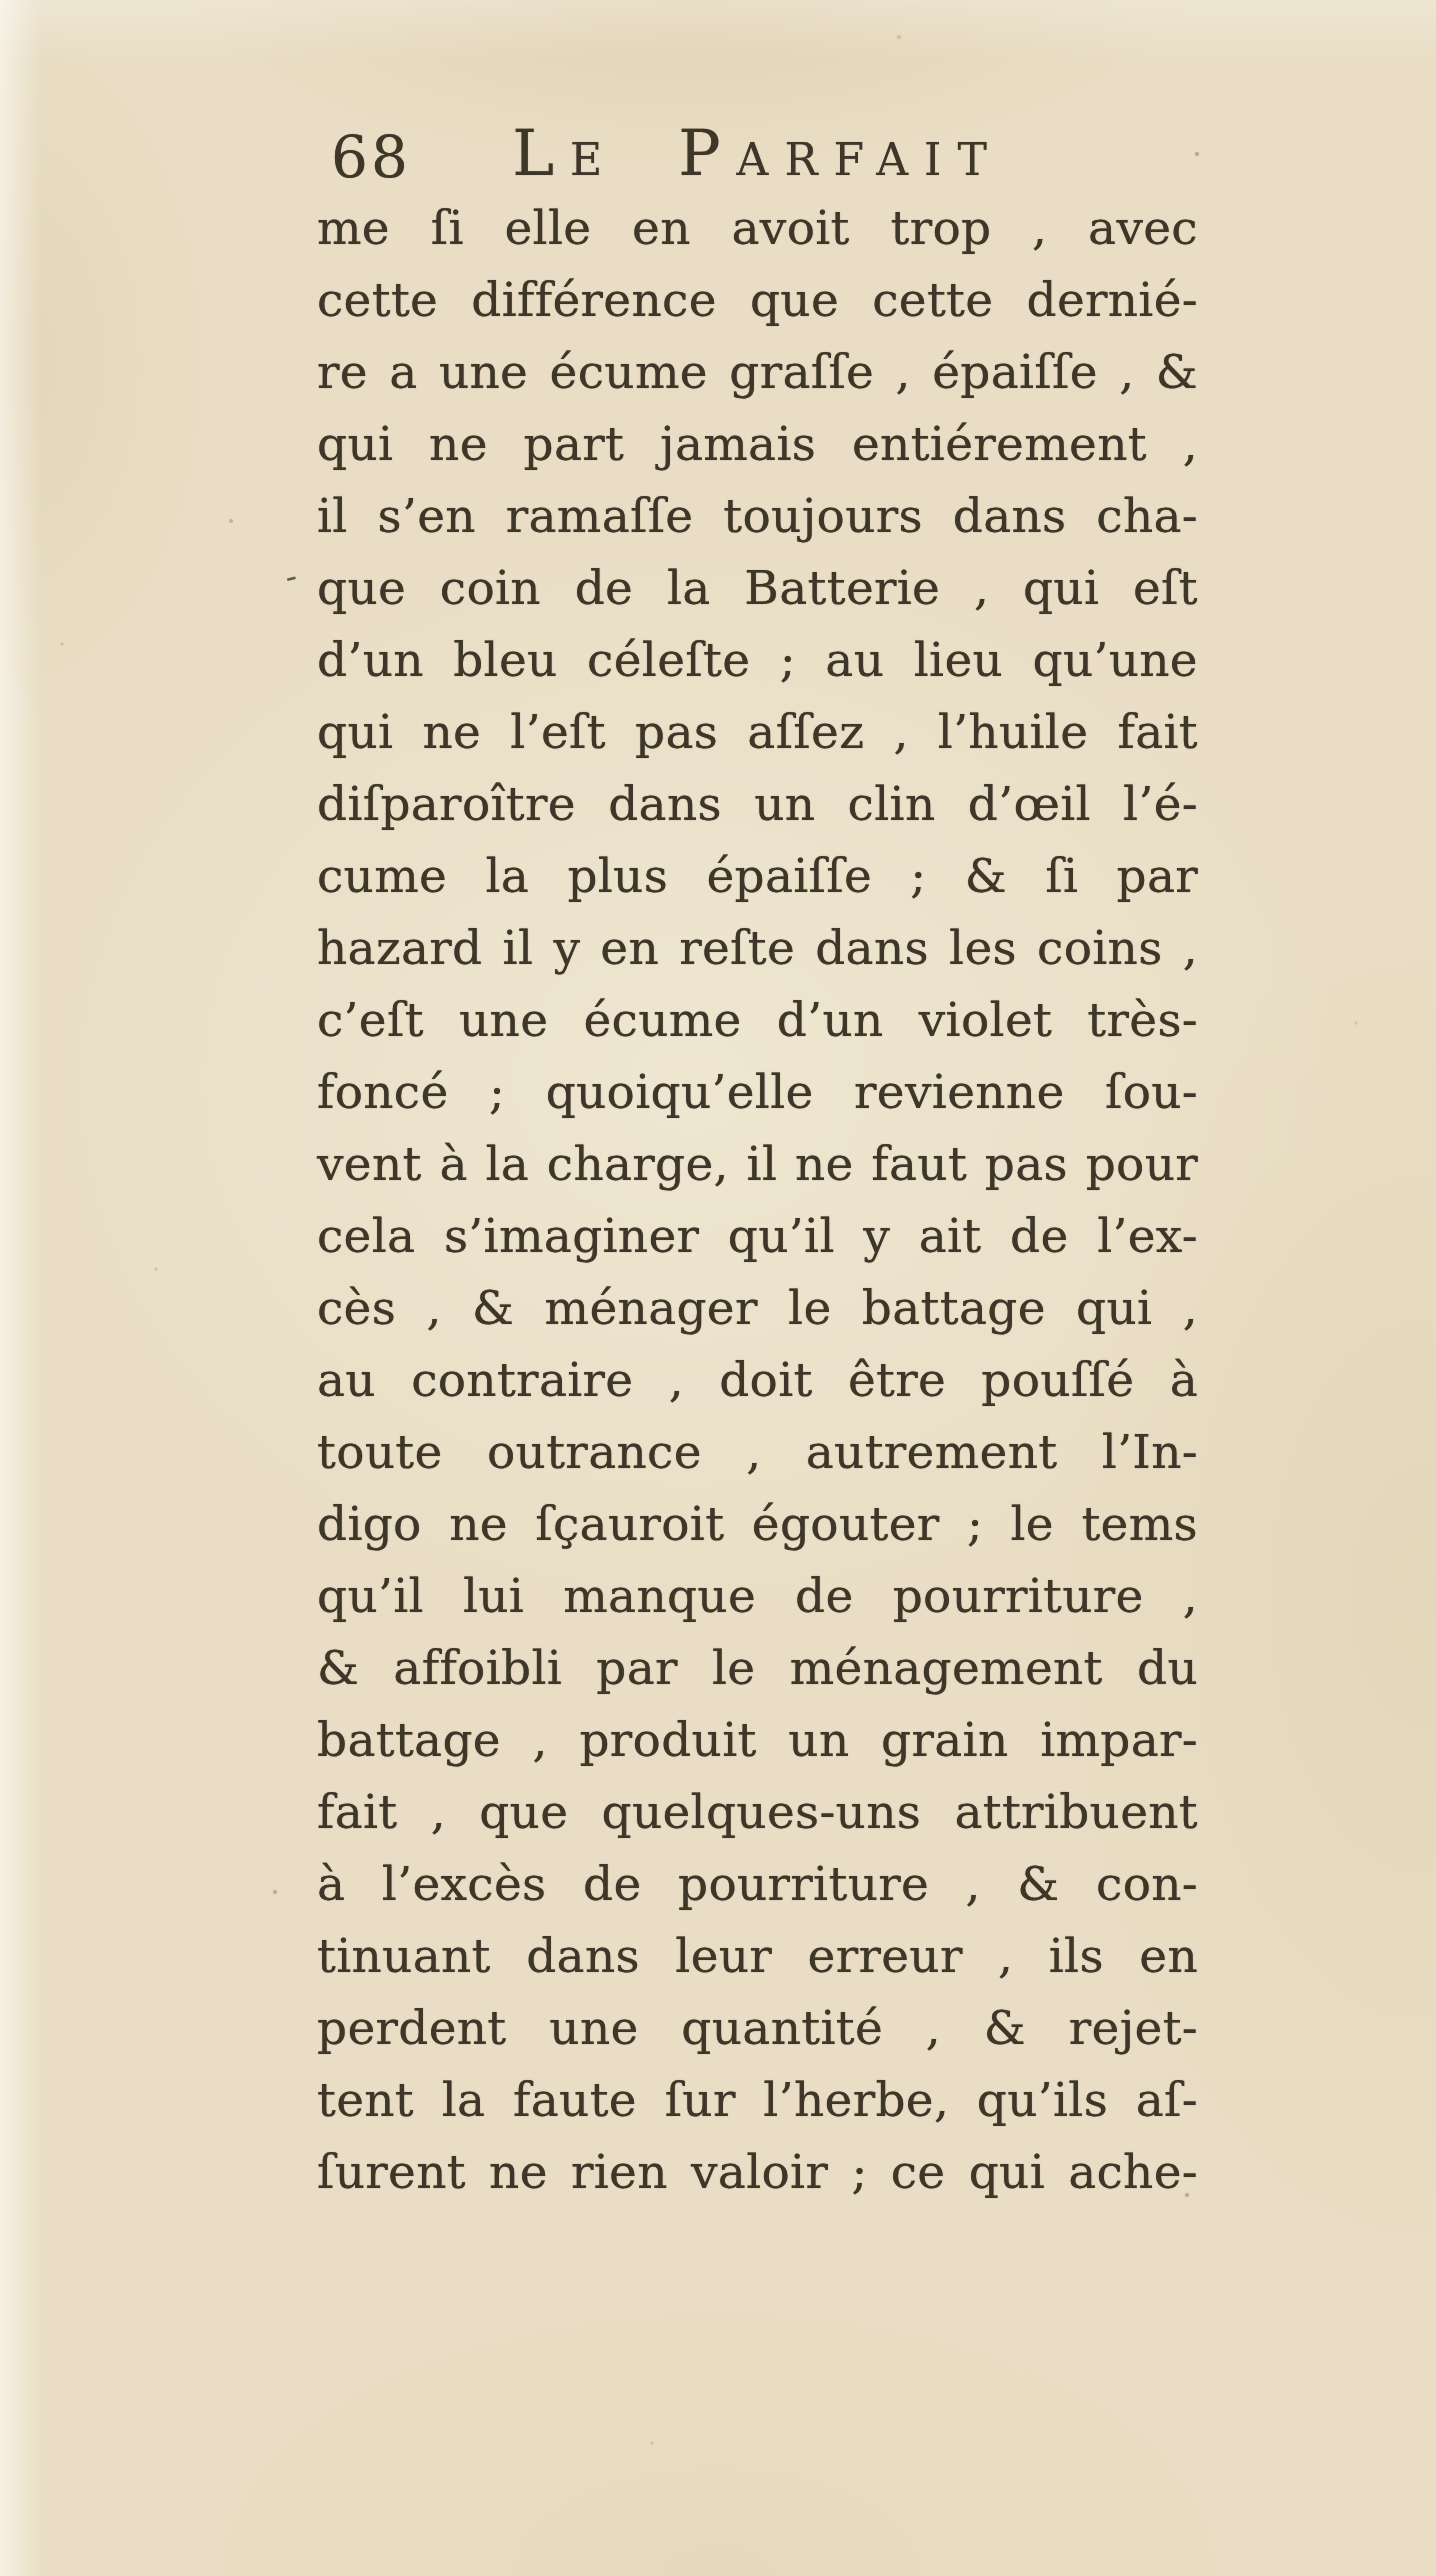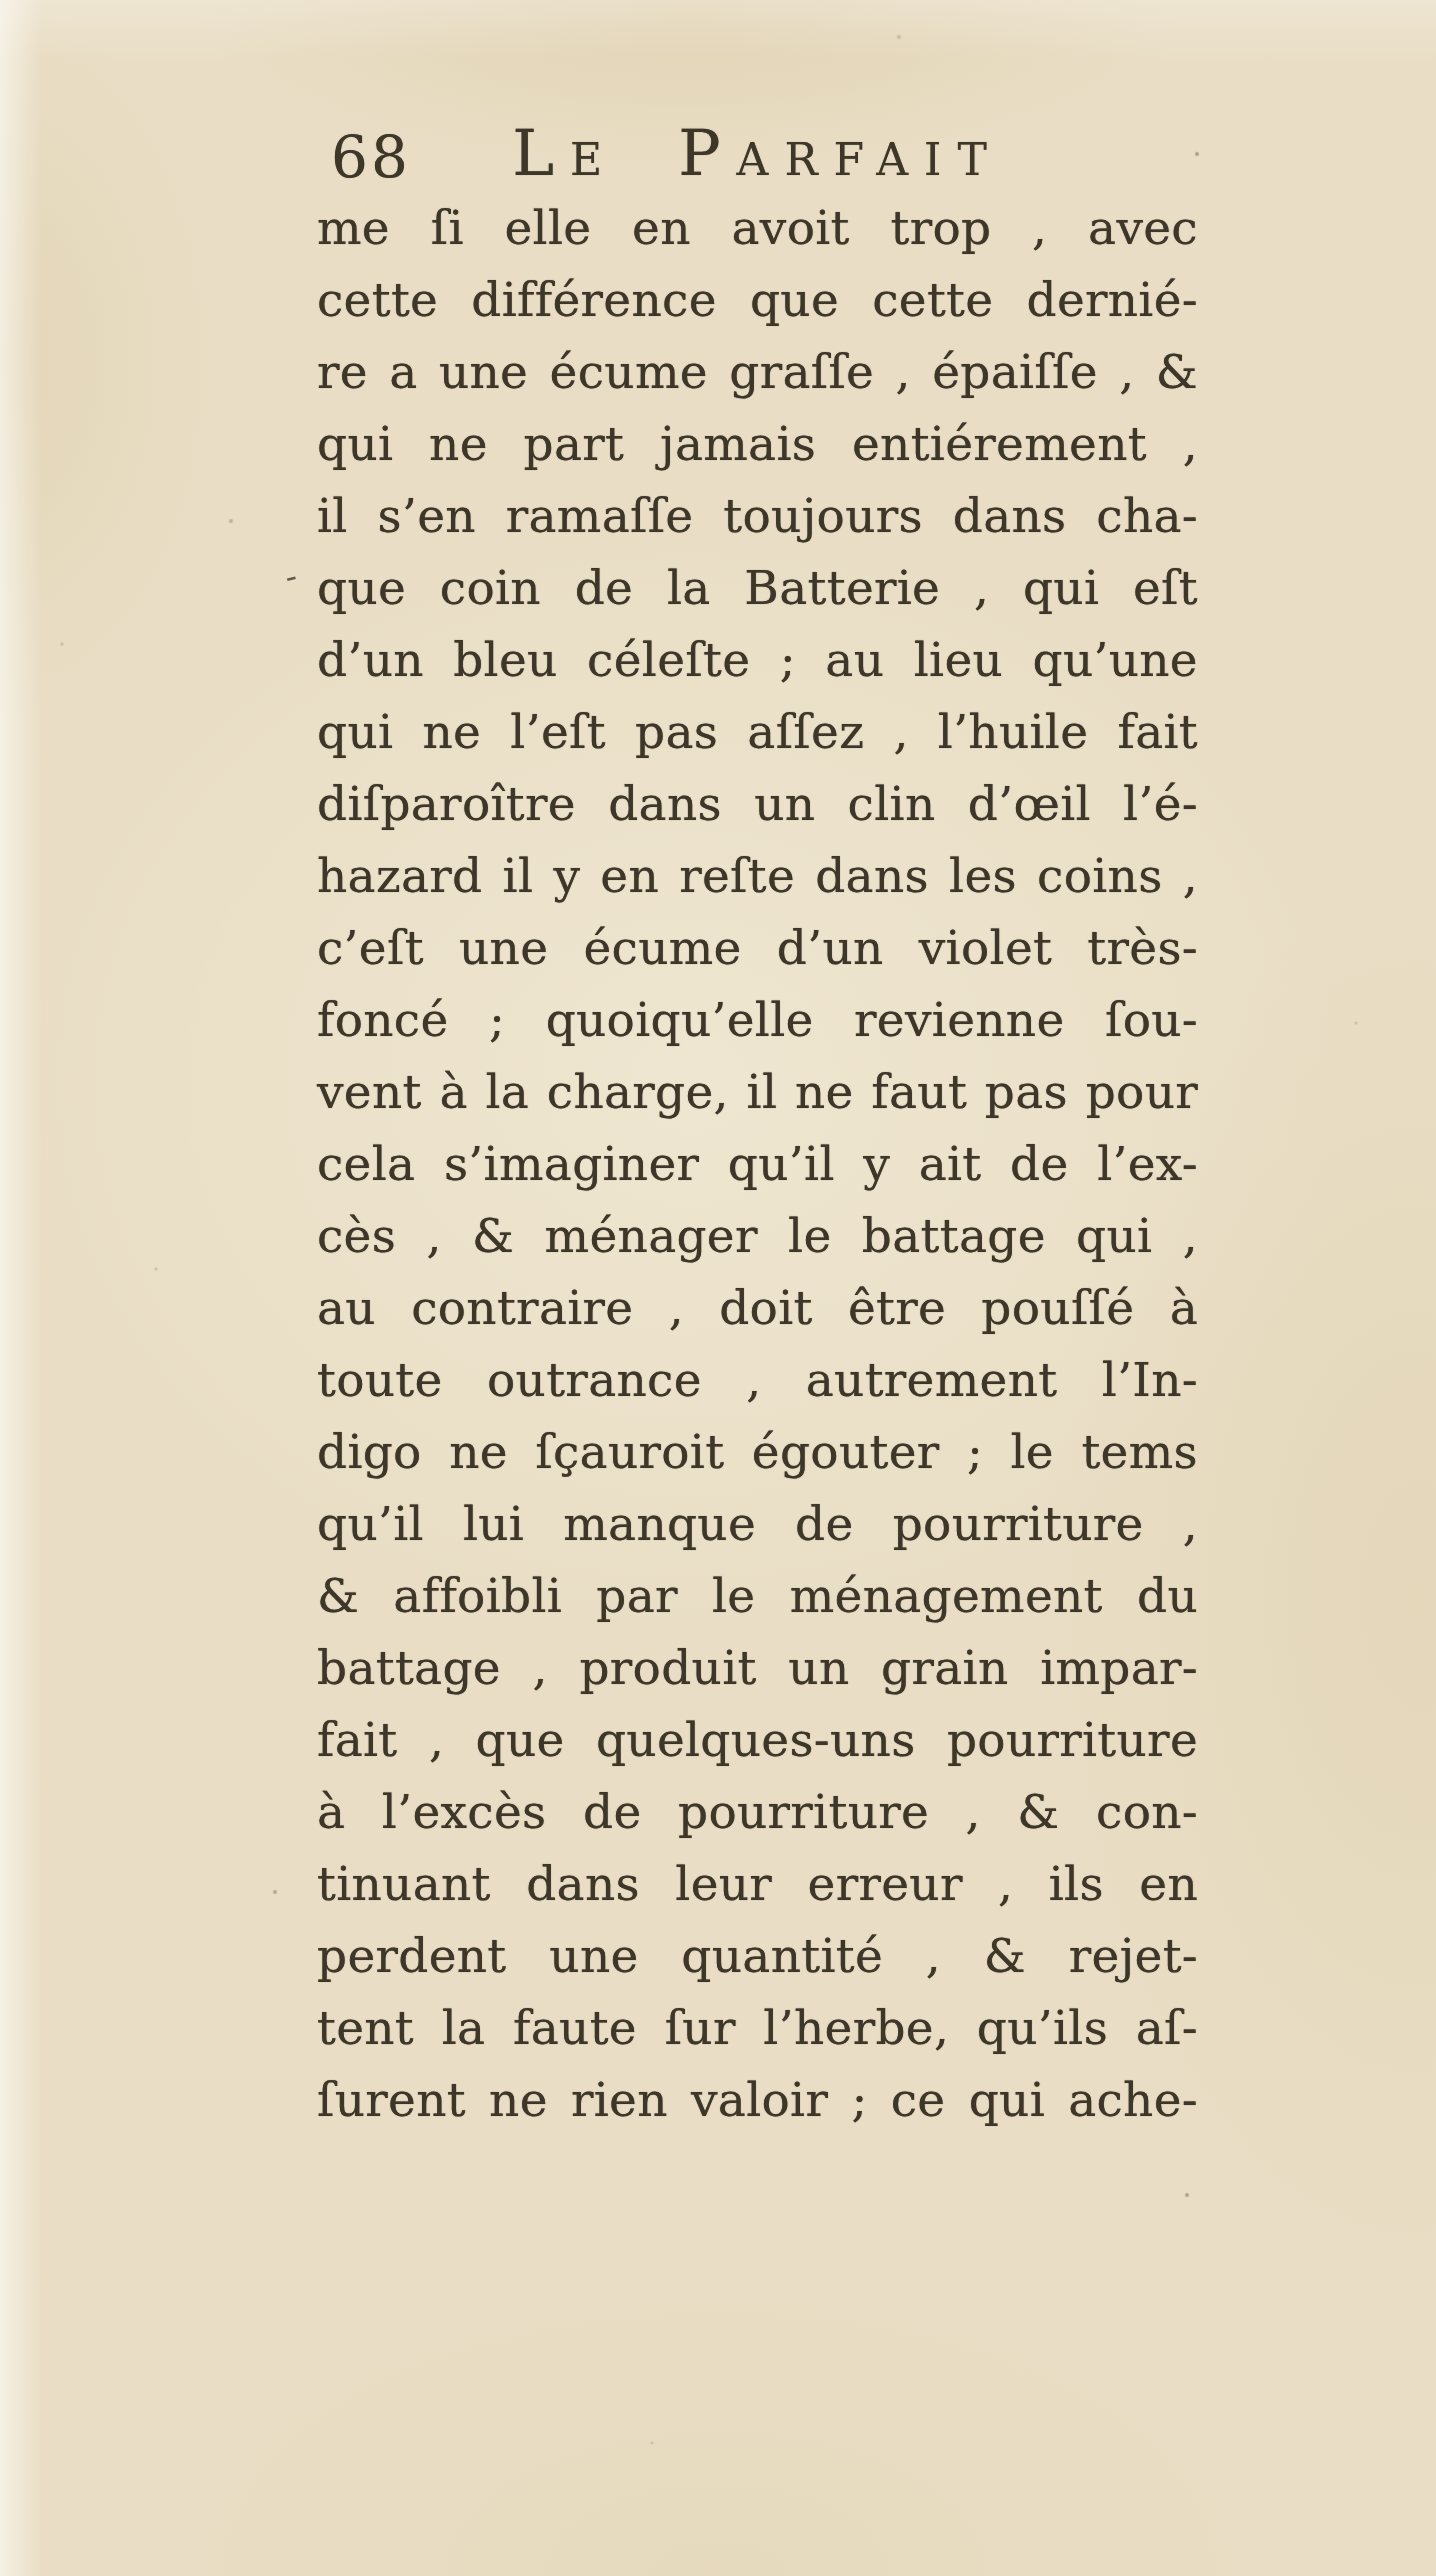--- a/index.html
+++ b/index.html
@@ -80,33 +80,34 @@
   <div class="text-block">
     <div class="text-line">me ſi elle en avoit trop , avec</div>
     <div class="text-line">cette différence que cette dernié-</div>
     <div class="text-line">re a une écume graſſe , épaiſſe , &amp;</div>
     <div class="text-line">qui ne part jamais entiérement ,</div>
     <div class="text-line">il s’en ramaſſe toujours dans cha-</div>
     <div class="text-line">que coin de la Batterie , qui eſt</div>
     <div class="text-line">d’un bleu céleſte ; au lieu qu’une</div>
     <div class="text-line">qui ne l’eſt pas aſſez , l’huile fait</div>
     <div class="text-line">diſparoître dans un clin d’œil l’é-</div>
+    <div class="text-line">cume la plus épaiſſe ; &amp; ſi par</div>
     <div class="text-line">hazard il y en reſte dans les coins ,</div>
     <div class="text-line">c’eſt une écume d’un violet très-</div>
     <div class="text-line">foncé ; quoiqu’elle revienne ſou-</div>
     <div class="text-line">vent à la charge, il ne faut pas pour</div>
     <div class="text-line">cela s’imaginer qu’il y ait de l’ex-</div>
     <div class="text-line">cès , &amp; ménager le battage qui ,</div>
     <div class="text-line">au contraire , doit être pouſſé à</div>
     <div class="text-line">toute outrance , autrement l’In-</div>
     <div class="text-line">digo ne ſçauroit égouter ; le tems</div>
     <div class="text-line">qu’il lui manque de pourriture ,</div>
     <div class="text-line">&amp; affoibli par le ménagement du</div>
     <div class="text-line">battage , produit un grain impar-</div>
-    <div class="text-line">fait , que quelques-uns pourriture</div>
+    <div class="text-line">fait , que quelques-uns attribuent</div>
     <div class="text-line">à l’excès de pourriture , &amp; con-</div>
     <div class="text-line">tinuant dans leur erreur , ils en</div>
     <div class="text-line">perdent une quantité , &amp; rejet-</div>
     <div class="text-line">tent la faute ſur l’herbe, qu’ils aſ-</div>
     <div class="text-line">ſurent ne rien valoir ; ce qui ache-</div>
   </div>
 </div>
 
 
 </body></html>

